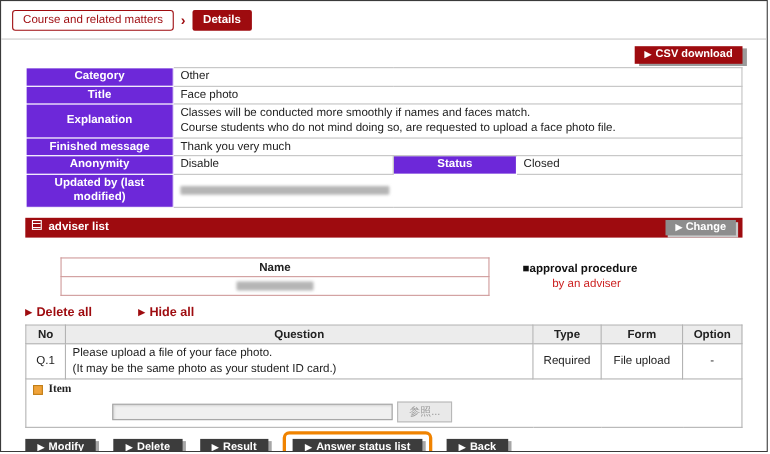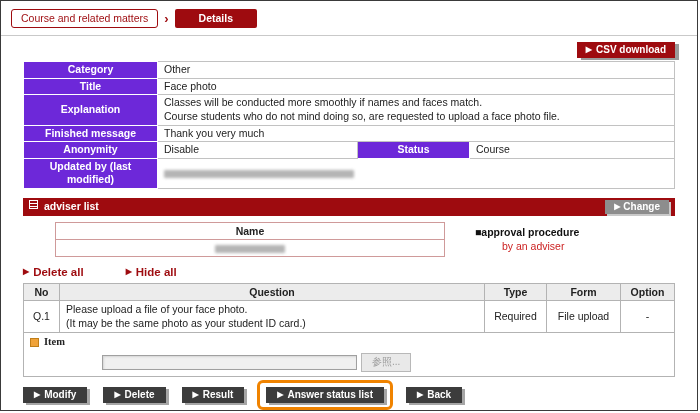--- a/index.html
+++ b/index.html
@@ -8,21 +8,21 @@
     position:relative; width:698px; height:411px; border:1px solid #3a3a3a;
     font-family:"Liberation Sans", sans-serif; font-size:11px; color:#222;
     background:#fff; overflow:hidden;
   }
   
   .breadcrumb { padding:8px 0 0 10px; display:flex; align-items:center; gap:6px; }
   .crumb-parent { border:1px solid #9e0b0f; color:#9e0b0f; background:#fff; font-size:10.5px;
     padding:2px 9px 3px; border-radius:3px; cursor:pointer; }
   .crumb-chevron { color:#9e0b0f; font-weight:bold; font-size:13px; line-height:1; }
   .crumb-current { background:#9e0b0f; color:#fff; font-weight:bold; font-size:10.5px;
-    padding:3px 24px 4px; border-radius:2px; }
+    padding:3px 10px 4px; border-radius:2px; }
   .topline { border-bottom:1px solid #c9c9c9; margin-top:7px; }
 
   .content { padding:0 22px; }
 
   
   .csv-row { display:flex; justify-content:flex-end; margin:6px 0 3px; }
   .btn-red { display:inline-flex; align-items:center; gap:4px; background:#9e0b0f; color:#fff;
     font-size:10px; font-weight:bold; padding:2px 9px 3px; border:0; cursor:pointer;
     box-shadow:4px 2px 0 #9b9b9b; font-family:inherit; }
   .tri { font-size:8px; line-height:1; }
@@ -40,21 +40,21 @@
   
   .bar { margin-top:9px; background:#9e0b0f; color:#fff; display:flex; 
     padding:2px 6px 2px 6px; height:18px; }
   .list-icon { width:9px; height:9px; border:1px solid #fff; margin-right:6px;
     background:repeating-linear-gradient(180deg,#9e0b0f 0 2px,#ffffff 2px 3px); }
   .bar-title { font-weight:bold; font-size:10.5px; flex:1; }
   .btn-gray-sm { display:inline-flex; align-items:center; gap:3px; background:#8d8d8d; color:#fff;
     font-size:10px; font-weight:bold; padding:1px 9px 2px; border:0; cursor:pointer;
     box-shadow:2px 2px 0 #c9c9c9; font-family:inherit; }
 
-  .adviser-body { display:flex; margin-top:6px;padding-left:32px; }
+  .adviser-body { display:flex; margin-top:18px;padding-left:32px; }
   table.nametbl { width:390px; border-collapse:collapse; }
   table.nametbl td { border:1px solid #cf9a9a; height:17px; text-align:center; font-size:10.5px; }
   table.nametbl td.hd { font-weight:bold; }
   .approval { margin-left:30px; margin-top:4px; font-size:10.5px;text-align:center; }
   .approval .t { font-weight:bold; color:#111; }
   .approval .by { color:#cc2222; margin-left:12px; margin-top:2px; }
 
   
   .links-row { margin:9px 0 5px; display:flex; gap:42px; }
   .linkitem { color:#9e0b0f; font-weight:bold; font-size:11.5px; cursor:pointer;
@@ -127,21 +127,21 @@
         </td>
       </tr>
       <tr>
         <td class="lbl">Finished message</td>
         <td colspan="3">Thank you very much</td>
       </tr>
       <tr>
         <td class="lbl">Anonymity</td>
         <td>Disable</td>
         <td class="lbl">Status</td>
-        <td>Course</td>
+        <td>Closed</td>
       </tr>
       <tr>
         <td class="lbl">Updated by (last modified)</td>
         <td colspan="3"><span class="blur w190"></span></td>
       </tr>
     </tbody>
       </table>
 
     <div class="bar">
       <span class="list-icon"></span>

